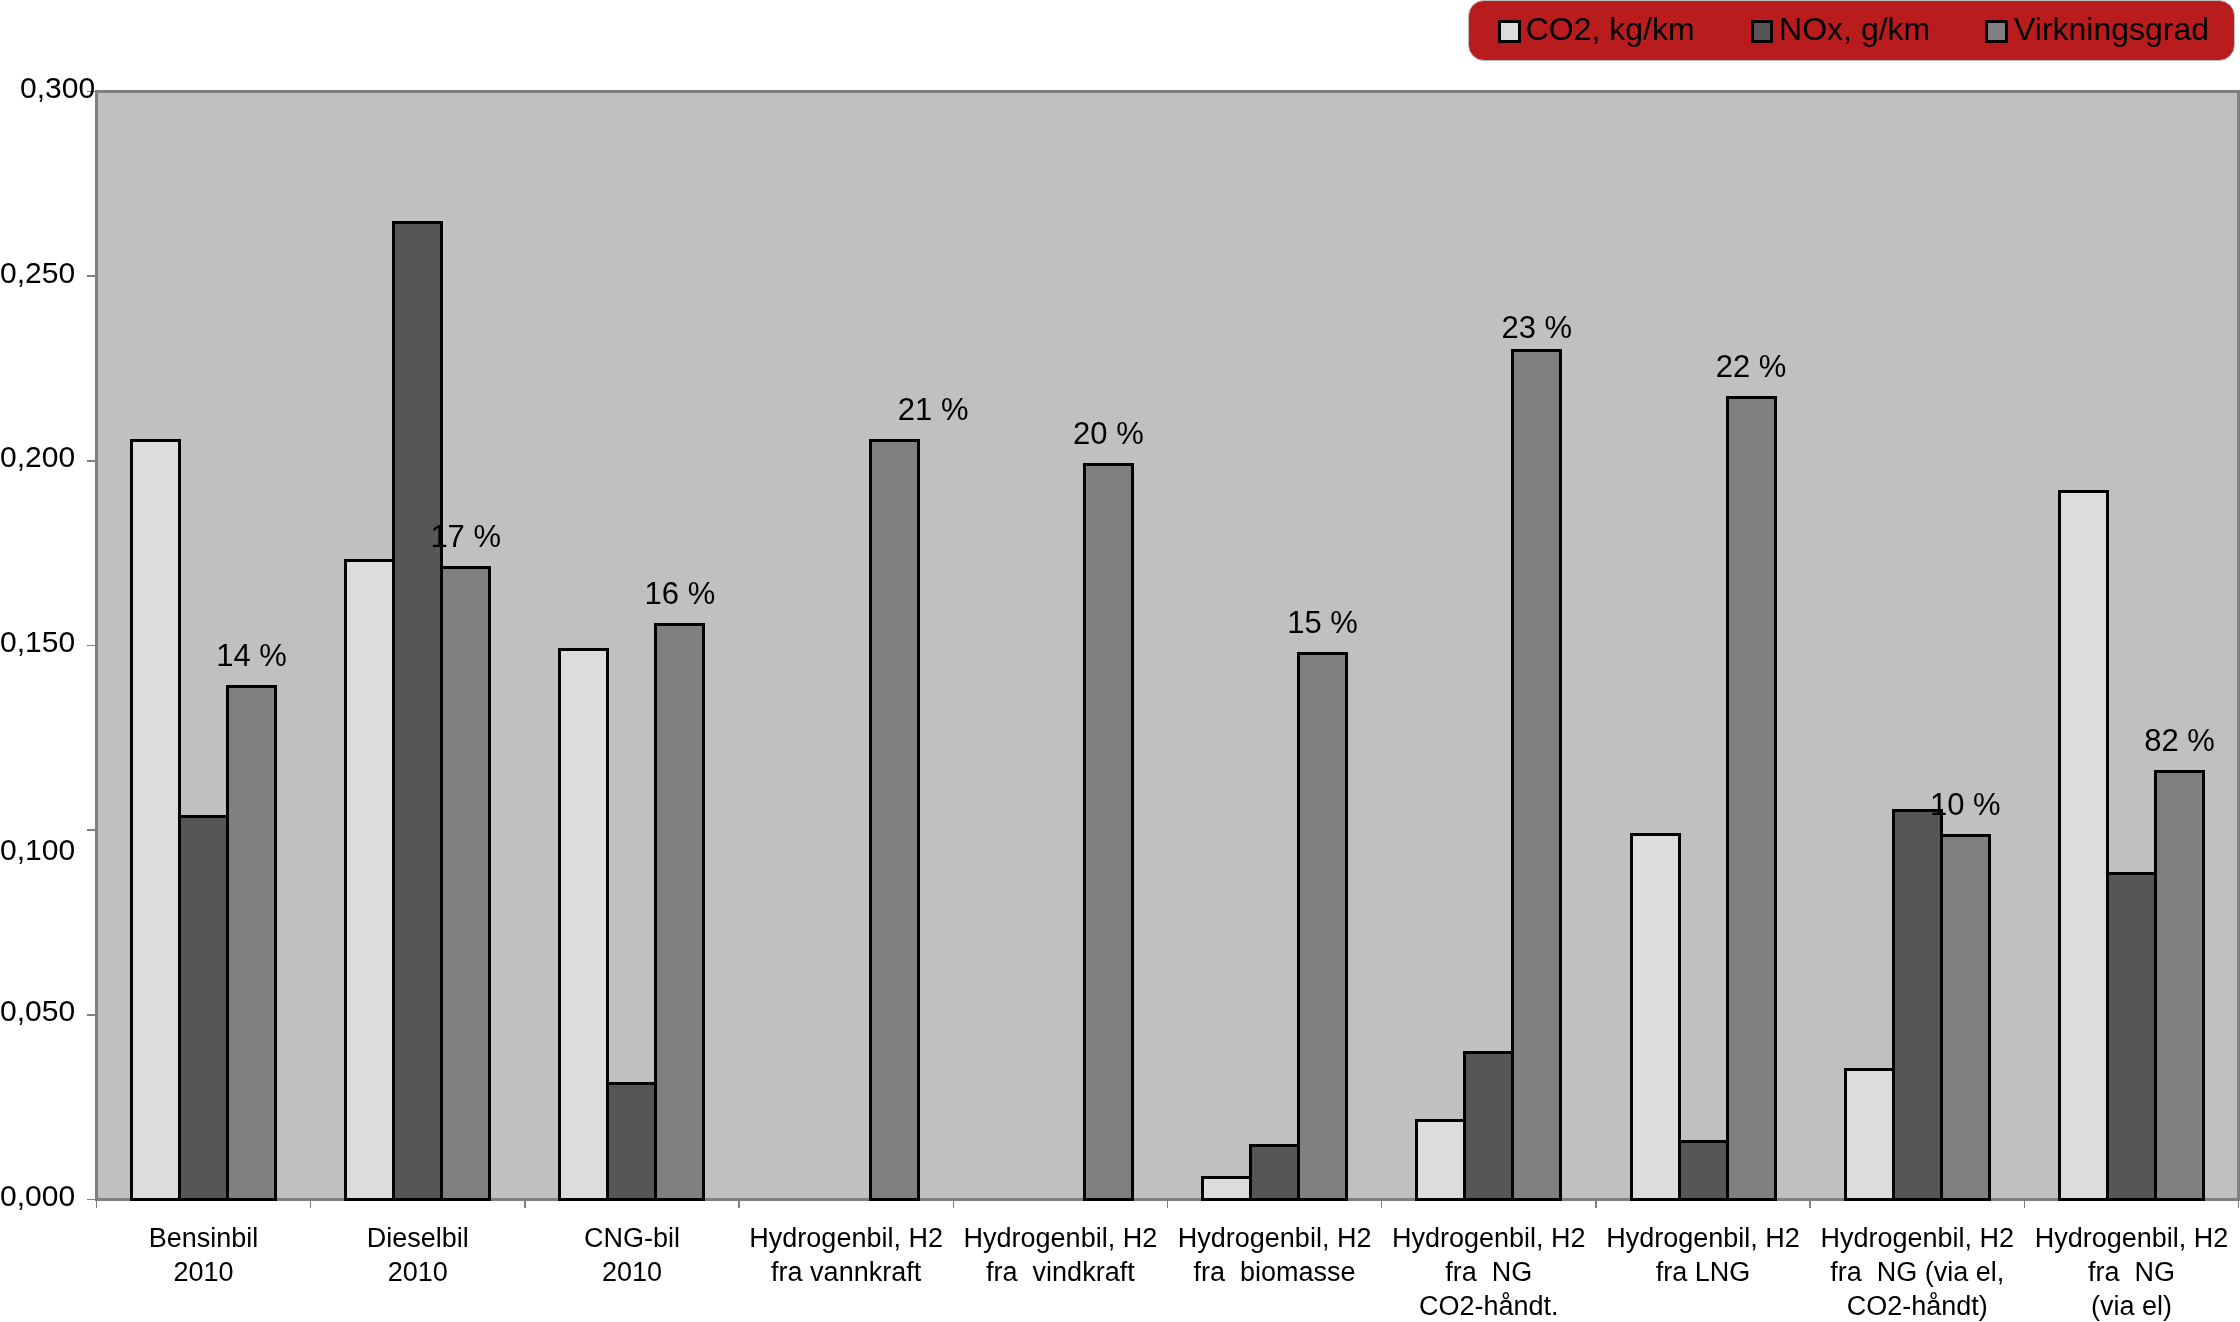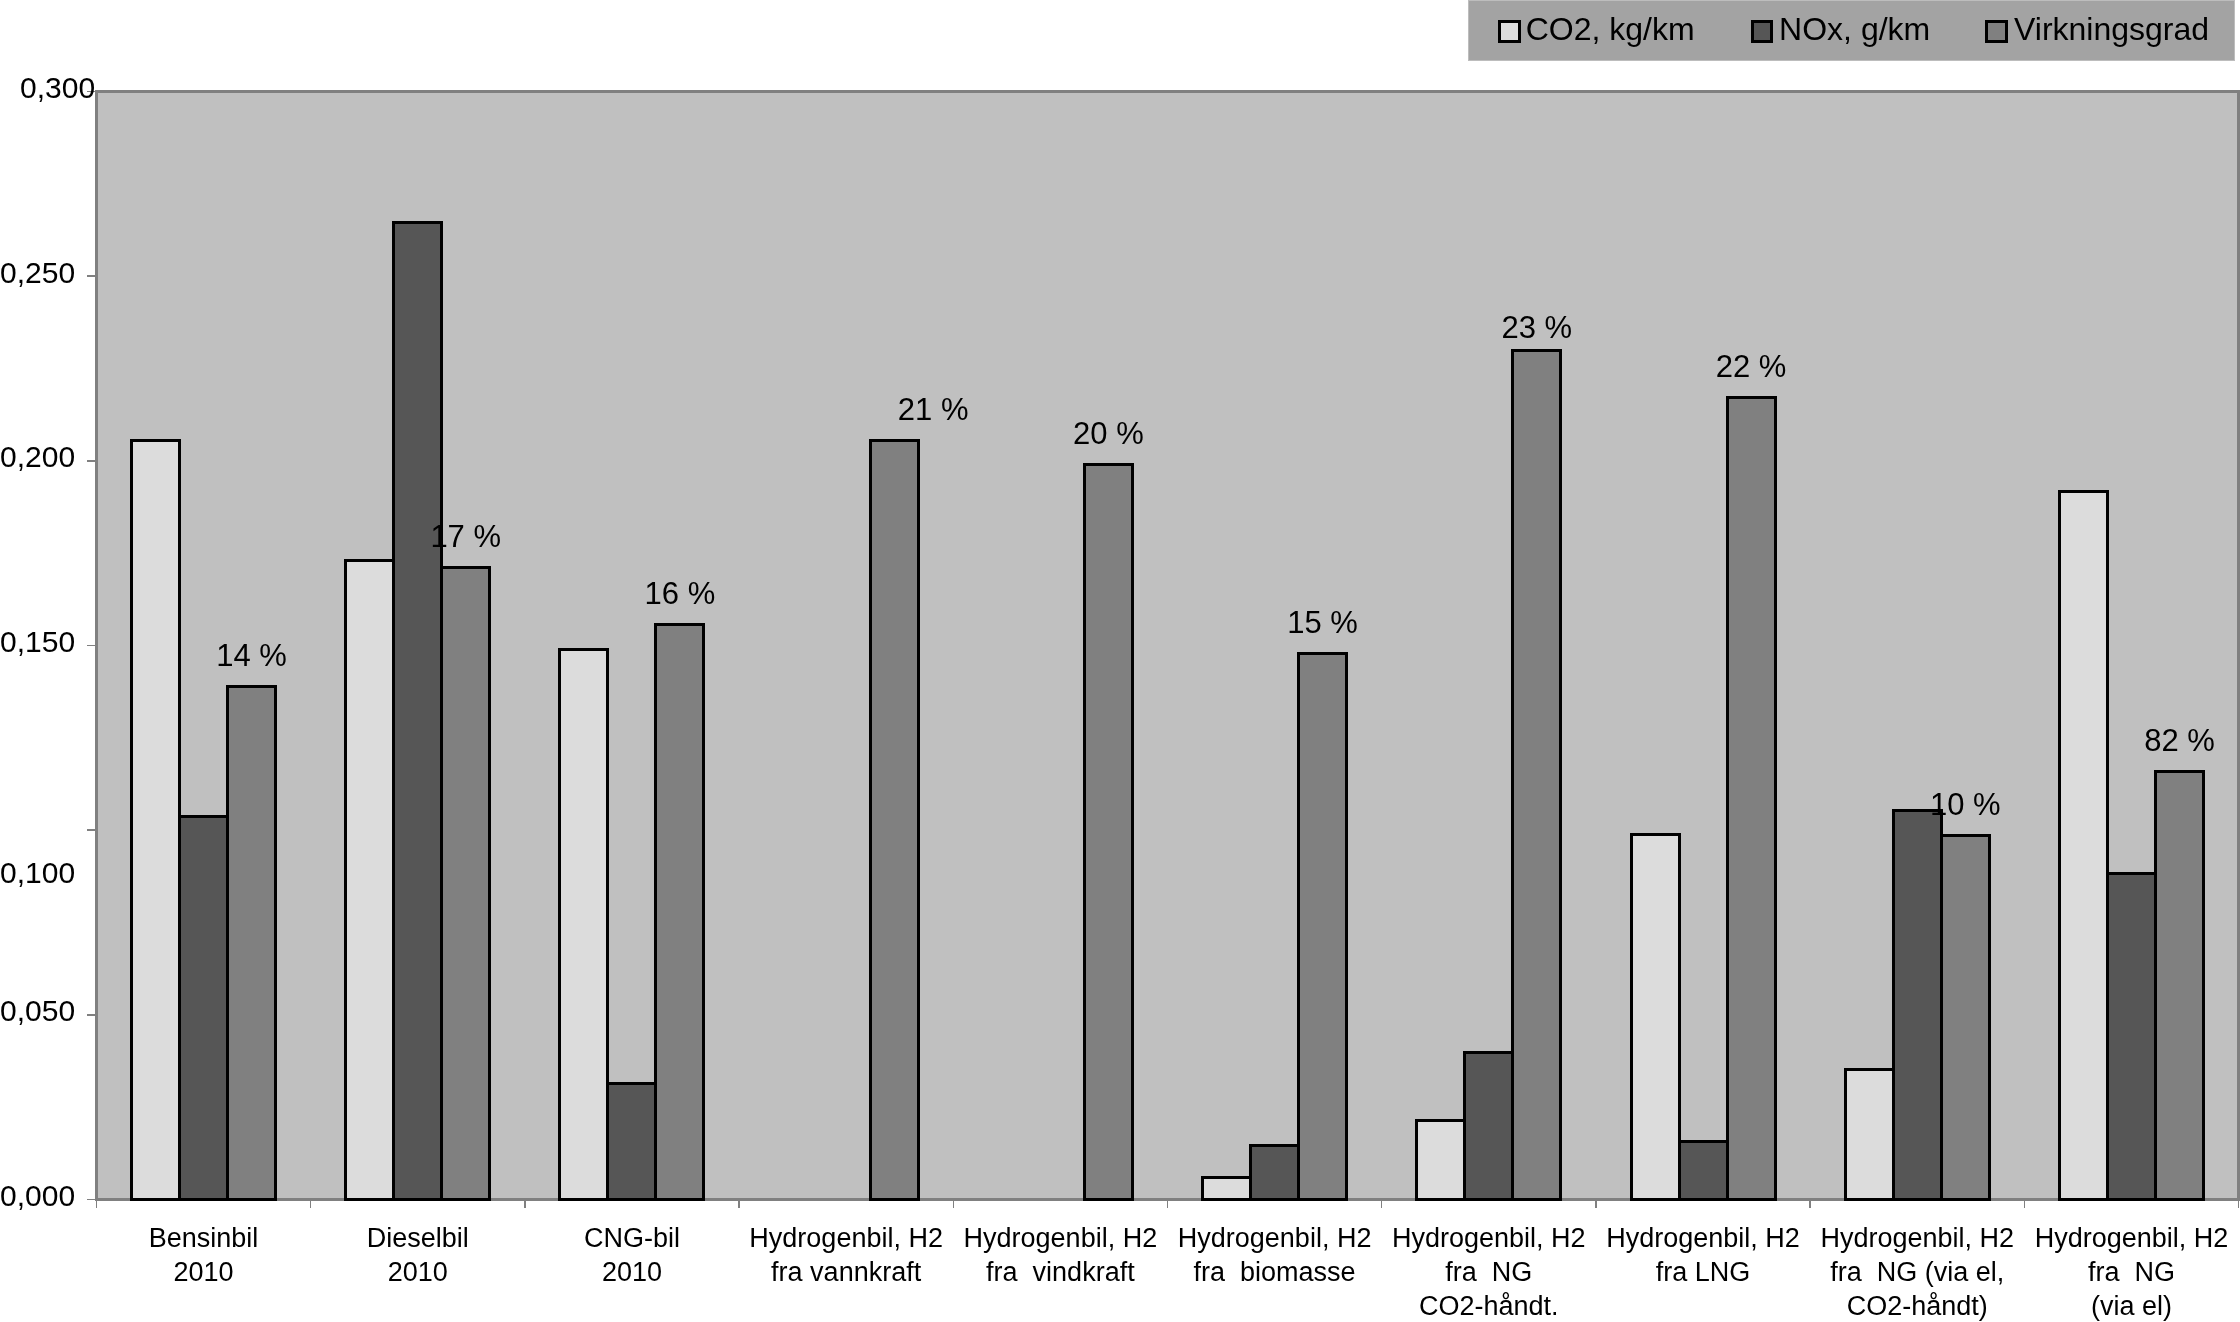--- a/index.html
+++ b/index.html
@@ -10,21 +10,21 @@
          -webkit-font-smoothing:antialiased;}
   #plot{position:absolute;}
   .axis-line{position:absolute;}
   .bar{position:absolute;box-sizing:border-box;}
   .dlabel{position:absolute;font-size:31px;line-height:31px;white-space:pre;
           text-align:center;transform:translateX(-50%);}
   .ytick,.xtick{position:absolute;}
   .ylabel{position:absolute;left:0;text-align:right;font-size:30px;line-height:30px;white-space:pre;}
   .catlabel{position:absolute;text-align:center;font-size:27px;line-height:34.4px;}
   .catline{white-space:pre;}
-  #legend{position:absolute;background:#a3a3a3;box-sizing:border-box;}
+  #legend{position:absolute;background:#b91c1c;box-sizing:border-box;border-radius:16px;}
   .legend-item{position:absolute;top:0;left:0;}
   .legend-key{position:absolute;box-sizing:border-box;border:3px solid #000;}
   .legend-text{position:absolute;font-size:32px;line-height:32px;white-space:pre;}
 </style>
 </head>
 <body>
 
 <div id="chart">
 
   <div id="plot" style="left: 96.4px; top: 91.5px; width: 2142.2px; height: 1108px; background: rgb(192, 192, 192);"></div>
@@ -36,21 +36,21 @@
   <div id="yaxis">
     <div class="ytick" style="left: 87.4px; top: 90.75px; width: 9px; height: 1.5px; background: rgb(128, 128, 128);"></div>
     <div class="ylabel" style="top: 73px; width: 75px; padding-left: 20px;">0,300</div>
     <div class="ytick" style="left: 87.4px; top: 275.42px; width: 9px; height: 1.5px; background: rgb(128, 128, 128);"></div>
     <div class="ylabel" style="top: 257.67px; width: 75px;">0,250</div>
     <div class="ytick" style="left: 87.4px; top: 460.08px; width: 9px; height: 1.5px; background: rgb(128, 128, 128);"></div>
     <div class="ylabel" style="top: 442.33px; width: 75px;">0,200</div>
     <div class="ytick" style="left: 87.4px; top: 644.75px; width: 9px; height: 1.5px; background: rgb(128, 128, 128);"></div>
     <div class="ylabel" style="top: 627px; width: 75px;">0,150</div>
     <div class="ytick" style="left: 87.4px; top: 829.42px; width: 9px; height: 1.5px; background: rgb(128, 128, 128);"></div>
-    <div class="ylabel" style="top: 858px; width: 75px;">0,100</div>
+    <div class="ylabel" style="top: 835px; width: 75px;">0,100</div>
     <div class="ytick" style="left: 87.4px; top: 1014.08px; width: 9px; height: 1.5px; background: rgb(128, 128, 128);"></div>
     <div class="ylabel" style="top: 996.33px; width: 75px;">0,050</div>
     <div class="ytick" style="left: 87.4px; top: 1198.75px; width: 9px; height: 1.5px; background: rgb(128, 128, 128);"></div>
     <div class="ylabel" style="top: 1181px; width: 75px;">0,000</div>
   </div>
 
   <div id="xaxis">
     <div class="xtick" style="left: 95.65px; top: 1201px; width: 1.5px; height: 7px; background: rgb(128, 128, 128);"></div>
     <div class="xtick" style="left: 309.87px; top: 1201px; width: 1.5px; height: 7px; background: rgb(128, 128, 128);"></div>
     <div class="xtick" style="left: 524.09px; top: 1201px; width: 1.5px; height: 7px; background: rgb(128, 128, 128);"></div>

